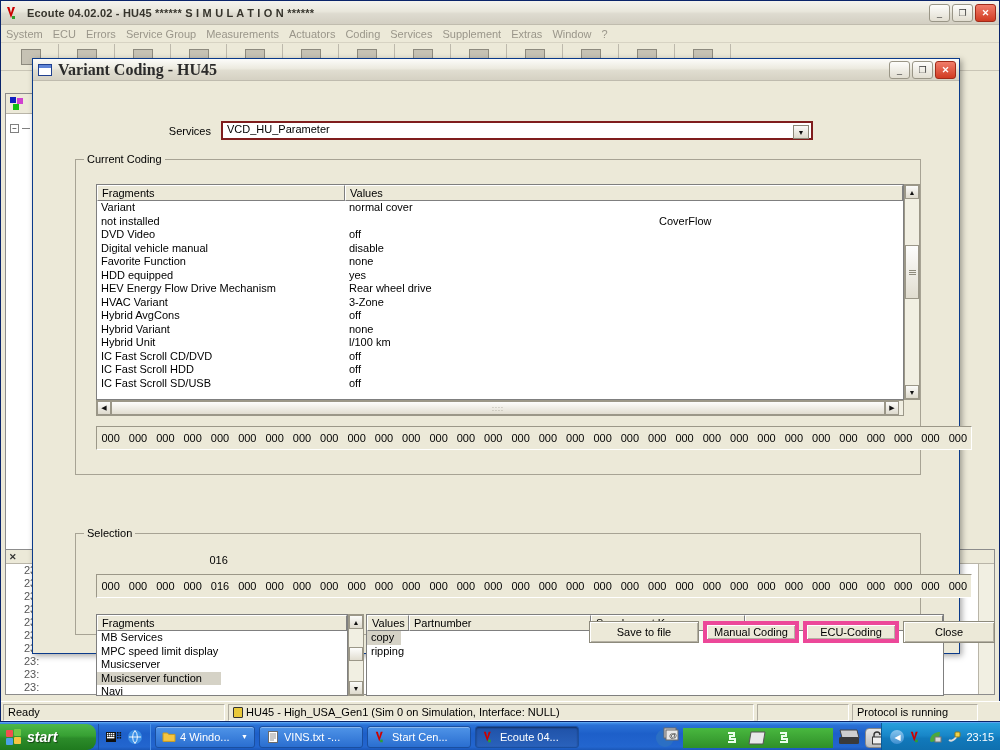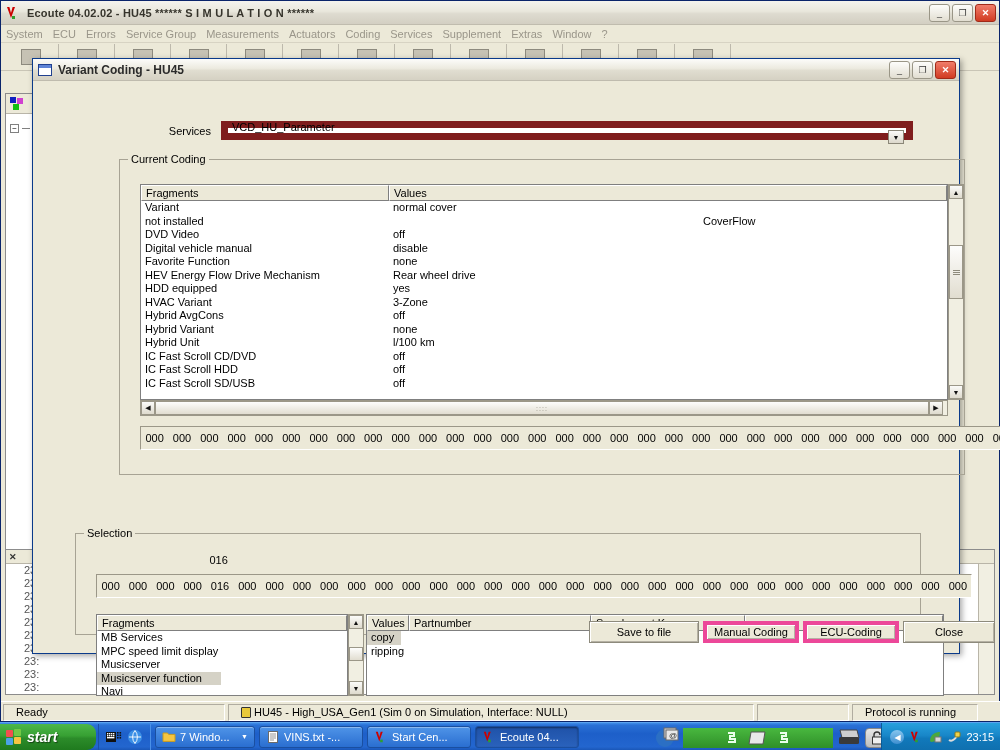--- a/index.html
+++ b/index.html
@@ -119,21 +119,21 @@
 
   
   .statusbar {
     position: absolute; left: 0; bottom: 0; width: 1000px; height: 20px;
     background: #ece9d8; border-top: 1px solid #ffffff;
     display: flex; align-items: center;
   }
   .sb-pane {
     height: 17px; margin: 1px 1px 0 2px;
     border: 1px solid #b0aca0; border-right-color: #fff; border-bottom-color: #fff;
-    display: flex; align-items: center; padding: 0 12px; font-size: 11px; color: #000;
+    display: flex; align-items: center; padding: 0 4px; font-size: 11px; color: #000;
     background: #ece9d8;
   }
   .sb-ready { width: 222px; }
   .sb-ecu { width: 526px; }
   .sb-blank { width: 92px; }
   .sb-proto { width: 126px; }
   .plug-ico {
     width: 10px; height: 11px; margin-right: 3px; flex: 0 0 auto;
     background: #e9c93a; border: 1px solid #333; border-radius: 1px;
     position: relative;
@@ -153,54 +153,54 @@
     display: flex; align-items: center; padding-left: 5px;
     position: relative;
   }
   .dlg-ico {
     width: 14px; height: 12px; border: 1px solid #20408f; background: #fff;
     margin-right: 6px;
   }
   .dlg-ico::before {
     content: ""; display: block; height: 3px; background: #5f84d6;
   }
-  .dlg-title { font-size: 12px; font-weight: bold; color: #2b2b2b; }
+  .dlg-title { font-size: 16px; font-weight: bold; color: #2b2b2b; font-family: Liberation Serif, serif; }
   .dlg-winbtns { position: absolute; right: 3px; top: 2px; display: flex; gap: 2px; }
 
   .dlg-body { position: relative; width: 100%; height: 573px; }
 
   .svc-row {
     position: absolute; left: 0; top: 40px; width: 100%;
     display: flex; align-items: center;
   }
   .svc-label { width: 188px; text-align: right; padding-right: 10px; font-size: 11px; color: #000; }
   .combo {
-    width: 692px; height: 19px; background: #fff;
-    border: 7px solid #7f1d1d; display: flex; align-items: flex-end;
+    width: 592px; height: 19px; background: #fff;
+    border: 2px solid #7f1d1d; display: flex; align-items: flex-start;
     position: relative;
   }
   .combo-text { padding-left: 4px; font-size: 11px; color: #000; }
   .combo-arrow {
     position: absolute; right: 2px; top: 2px; width: 16px; height: 14px;
     background: linear-gradient(to bottom,#fafaf8,#dcd8cb);
     border: 1px solid #8b8778;
     display: flex; align-items: center; justify-content: center;
     font-size: 7px; color: #111;
   }
 
   
   .group {
     position: absolute;
     border: 1px solid #a7a394; border-top-color: #a7a394;
   }
   .group > legend, .grp-label {
     position: absolute; top: -7px; left: 8px; background: #ece9d8;
     padding: 0 3px; font-size: 11px; color: #000;
   }
-  #grpCurrent { left: 42px; top: 78px; width: 846px; height: 316px; margin-left: 44px; }
+  #grpCurrent { left: 42px; top: 78px; width: 846px; height: 316px; }
   #grpSelection { left: 42px; top: 452px; width: 846px; height: 102px; }
 
   
   .listview { background: #fff; border: 1px solid #7f7f7f; position: absolute; }
   .lv-header { display: flex; height: 16px; background: #ece9d8; }
   .lv-col {
     border: 1px solid; border-color: #fff #7f7f7f #7f7f7f #fff;
     background: #ece9d8; font-size: 11px; color: #000;
     padding-left: 4px; line-height: 14px; overflow: hidden; white-space: nowrap;
   }
@@ -506,26 +506,26 @@
               </div>
             <div class="lv-row">
                 <span class="lv-cell" style="width:248px">Digital vehicle manual</span>
                 <span class="lv-cell" style="width:558px">disable</span>
               </div>
             <div class="lv-row">
                 <span class="lv-cell" style="width:248px">Favorite Function</span>
                 <span class="lv-cell" style="width:558px">none</span>
               </div>
             <div class="lv-row">
+                <span class="lv-cell" style="width:248px">HDD equipped</span>
+                <span class="lv-cell" style="width:558px">yes</span>
+              </div>
+            <div class="lv-row">
                 <span class="lv-cell" style="width:248px">HEV Energy Flow Drive Mechanism</span>
                 <span class="lv-cell" style="width:558px">Rear wheel drive</span>
-              </div>
-            <div class="lv-row">
-                <span class="lv-cell" style="width:248px">HDD equipped</span>
-                <span class="lv-cell" style="width:558px">yes</span>
               </div>
             <div class="lv-row">
                 <span class="lv-cell" style="width:248px">HVAC Variant</span>
                 <span class="lv-cell" style="width:558px">3-Zone</span>
               </div>
             <div class="lv-row">
                 <span class="lv-cell" style="width:248px">Hybrid AvgCons</span>
                 <span class="lv-cell" style="width:558px">off</span>
               </div>
             <div class="lv-row">
@@ -747,21 +747,21 @@
         </svg>
       </span>
     </div>
 
     <div class="taskbtn" style="width:100px">
       <span class="tb-mini">
         <svg width="14" height="14" viewBox="0 0 14 14">
             <path d="M1 3 h4.5 l1.2 1.4 H13 v7 H1 Z" fill="#f5c542" stroke="#c79b20"></path>
           </svg>
       </span>
-      <span>7 Windo...</span>
+      <span>4 Windo...</span>
       <span style="margin-left:auto;font-size:7px">▼</span>
     </div>
 
     <div class="taskbtn" style="width:104px">
       <span class="tb-mini">
         <svg width="14" height="14" viewBox="0 0 14 14">
           <rect x="2.5" y="1.5" width="9" height="11" fill="#fff" stroke="#6a6a6a"></rect>
           <g stroke="#7b7b7b" stroke-width="0.8">
               <path d="M4 4 h6 M4 6 h6 M4 8 h6 M4 10 h4"></path>
             </g>

